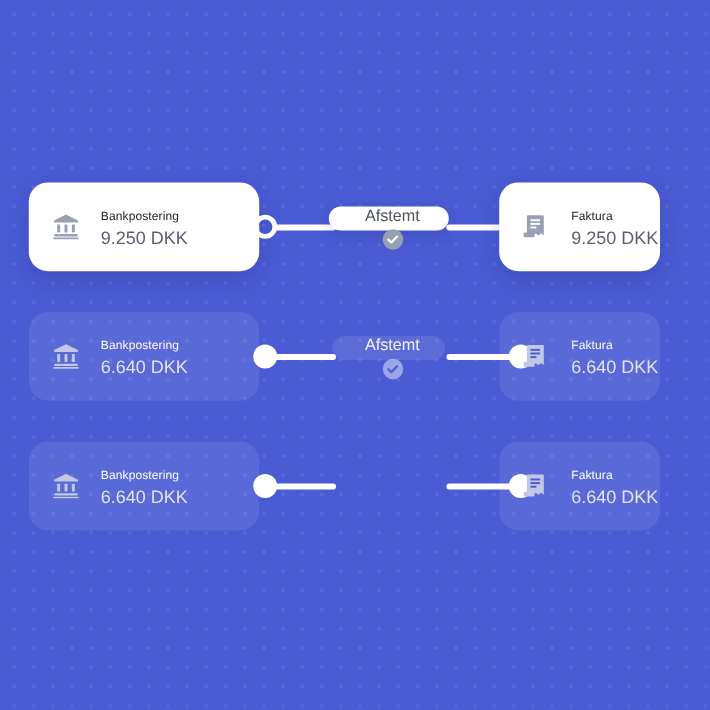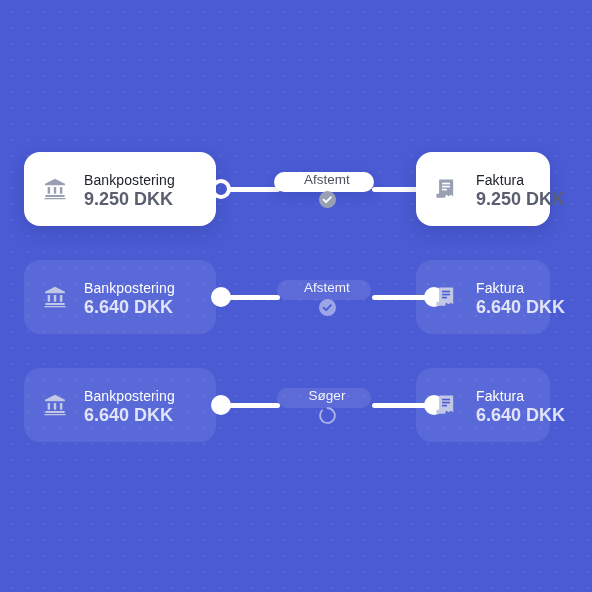--- a/index.html
+++ b/index.html
@@ -60,31 +60,30 @@
     margin-right: 14px;
     display: flex;
     align-items: center;
     justify-content: center;
   }
   .card-icon svg { display: block; }
 
   .card-text { display: flex; flex-direction: column; justify-content: center; min-width:0; }
 
   .card-title {
-    font-size: 14px;
+    font-size: 10px;
     line-height: 19px;
     letter-spacing: 0.1px;
     white-space: nowrap;
   }
   .card-sub {
-    font-size: 18px;
+    font-size: 15px;
     line-height: 18px;
     margin-top: 0;
     white-space: nowrap;
-    font-weight: bold;
   }
 
   .solid .card-title { color: #20232e; }
   .solid .card-sub   { color: #5a5f70; }
   .ghost .card-title { color: #ffffff; }
   .ghost .card-sub   { color: rgba(255,255,255,0.82); }
 
   
   .link-line {
     position: absolute;
@@ -271,28 +270,20 @@
       </span>
       <span class="card-text">
         <span class="card-title">Bankpostering</span>
         <span class="card-sub">6.640 DKK</span>
       </span>
     </div>
 
     <span class="node filled n-left"></span>
     <span class="link-line line-a"></span>
 
-    <div class="pill dim">
-      <span class="pill-label">Søger</span>
-      <span class="pill-icon">
-        <svg width="19" height="19" viewBox="0 0 20 20">
-          <path d="M10 2.2a7.8 7.8 0 1 1-5.52 2.28" fill="none" stroke="rgba(255,255,255,0.55)" stroke-width="1.8" stroke-linecap="round"></path>
-        </svg>
-      </span>
-    </div>
 
     <span class="link-line line-b"></span>
     <span class="node filled n-right"></span>
 
     <div class="card right ghost">
       <span class="card-icon">
         <svg width="26" height="26" viewBox="0 0 24 24" fill="#c2c8e4">
           <path d="M5.6 3.2h11.2c.5 0 .9.4.9.9v14.6l-2.1-1.5-2.1 1.5-2.1-1.5-2.1 1.5-2.1-1.5-2.5 1.5V4.1c0-.5.4-.9.9-.9z"></path>
           <rect x="2.2" y="16.4" width="8.4" height="3.6" rx="0.7"></rect>
           <rect x="7.4" y="6.2" width="7.4" height="1.5" fill="#4a5bd4"></rect>

